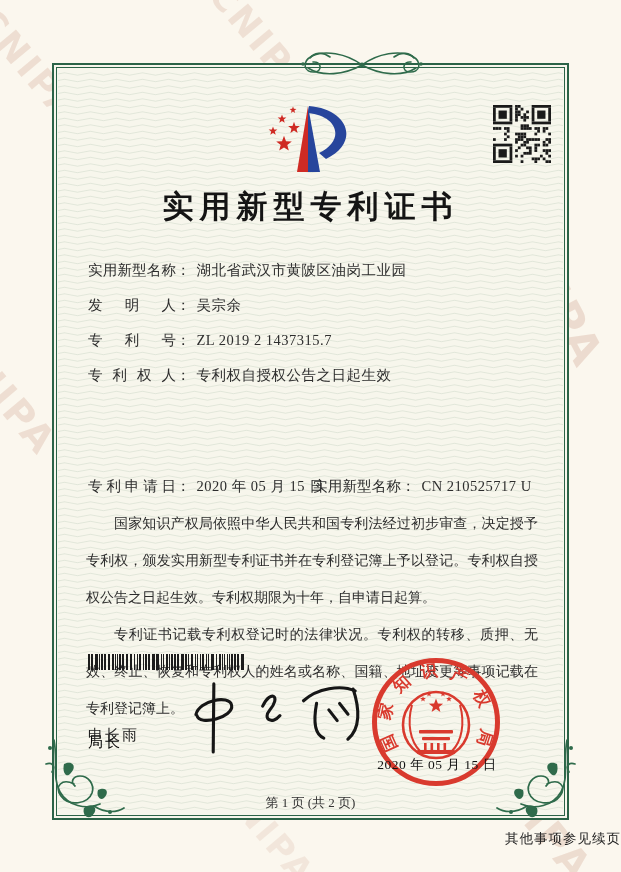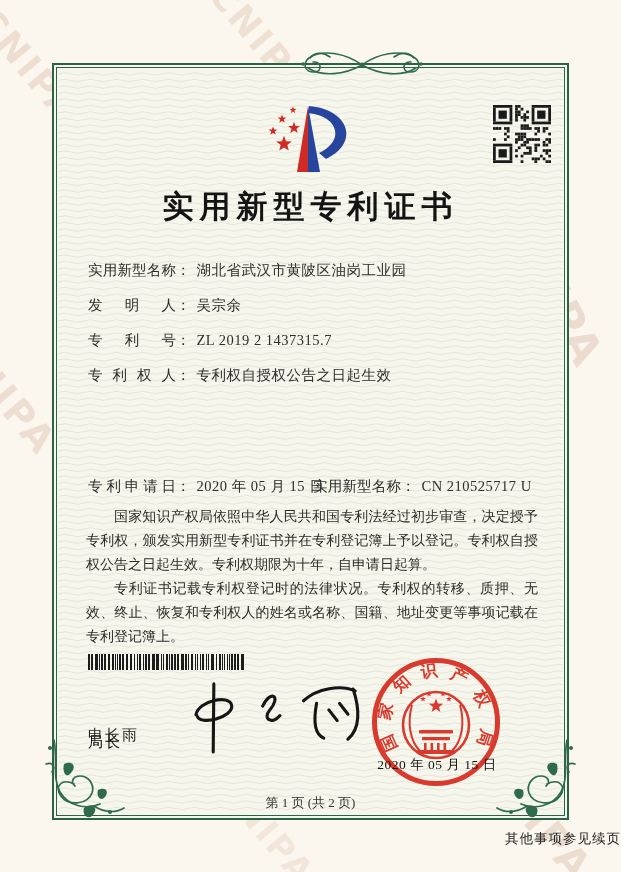--- a/index.html
+++ b/index.html
@@ -32,21 +32,21 @@
   
   .fields{position:absolute;left:88px;top:260px;width:452px;font-size:14.5px;color:#2d2d2d}
   .frow{height:35px;line-height:21px}
   .flabel{display:inline-block;width:88px;text-align:justify;text-align-last:justify;vertical-align:top}
   .fcolon{display:inline-block;vertical-align:top}
   .fvalue{display:inline-block;margin-left:6px;vertical-align:top;letter-spacing:.5px}
   .grant-row{position:absolute;left:88px;top:476px;width:452px;font-size:14.5px;color:#2d2d2d;line-height:21px}
   .gpair2{position:absolute;left:225px;top:0}
   
   .paras{position:absolute;left:86px;top:505px;width:452px;font-size:14px;
-      line-height:24px;text-align:justify;color:#2c2c2c}
+      line-height:37px;text-align:justify;color:#2c2c2c}
   .paras p{margin:0;text-indent:2em}
   
   .barcode{position:absolute;left:88px;top:654px;width:164px;height:16px;display:flex;align-items:stretch}
   .barcode i{display:block;background:#1c1c1c;height:100%}
   
   .signer-title{position:absolute;left:88px;top:733px;font-size:15px;color:#000000;letter-spacing:2px}
   .signer-name{position:absolute;left:88px;top:726px;font-size:15px;color:#1e1e1e;letter-spacing:2px}
   .signature{position:absolute;left:168px;top:676px}
   
   .seal{position:absolute;left:367px;top:653px;width:138px;height:138px}

